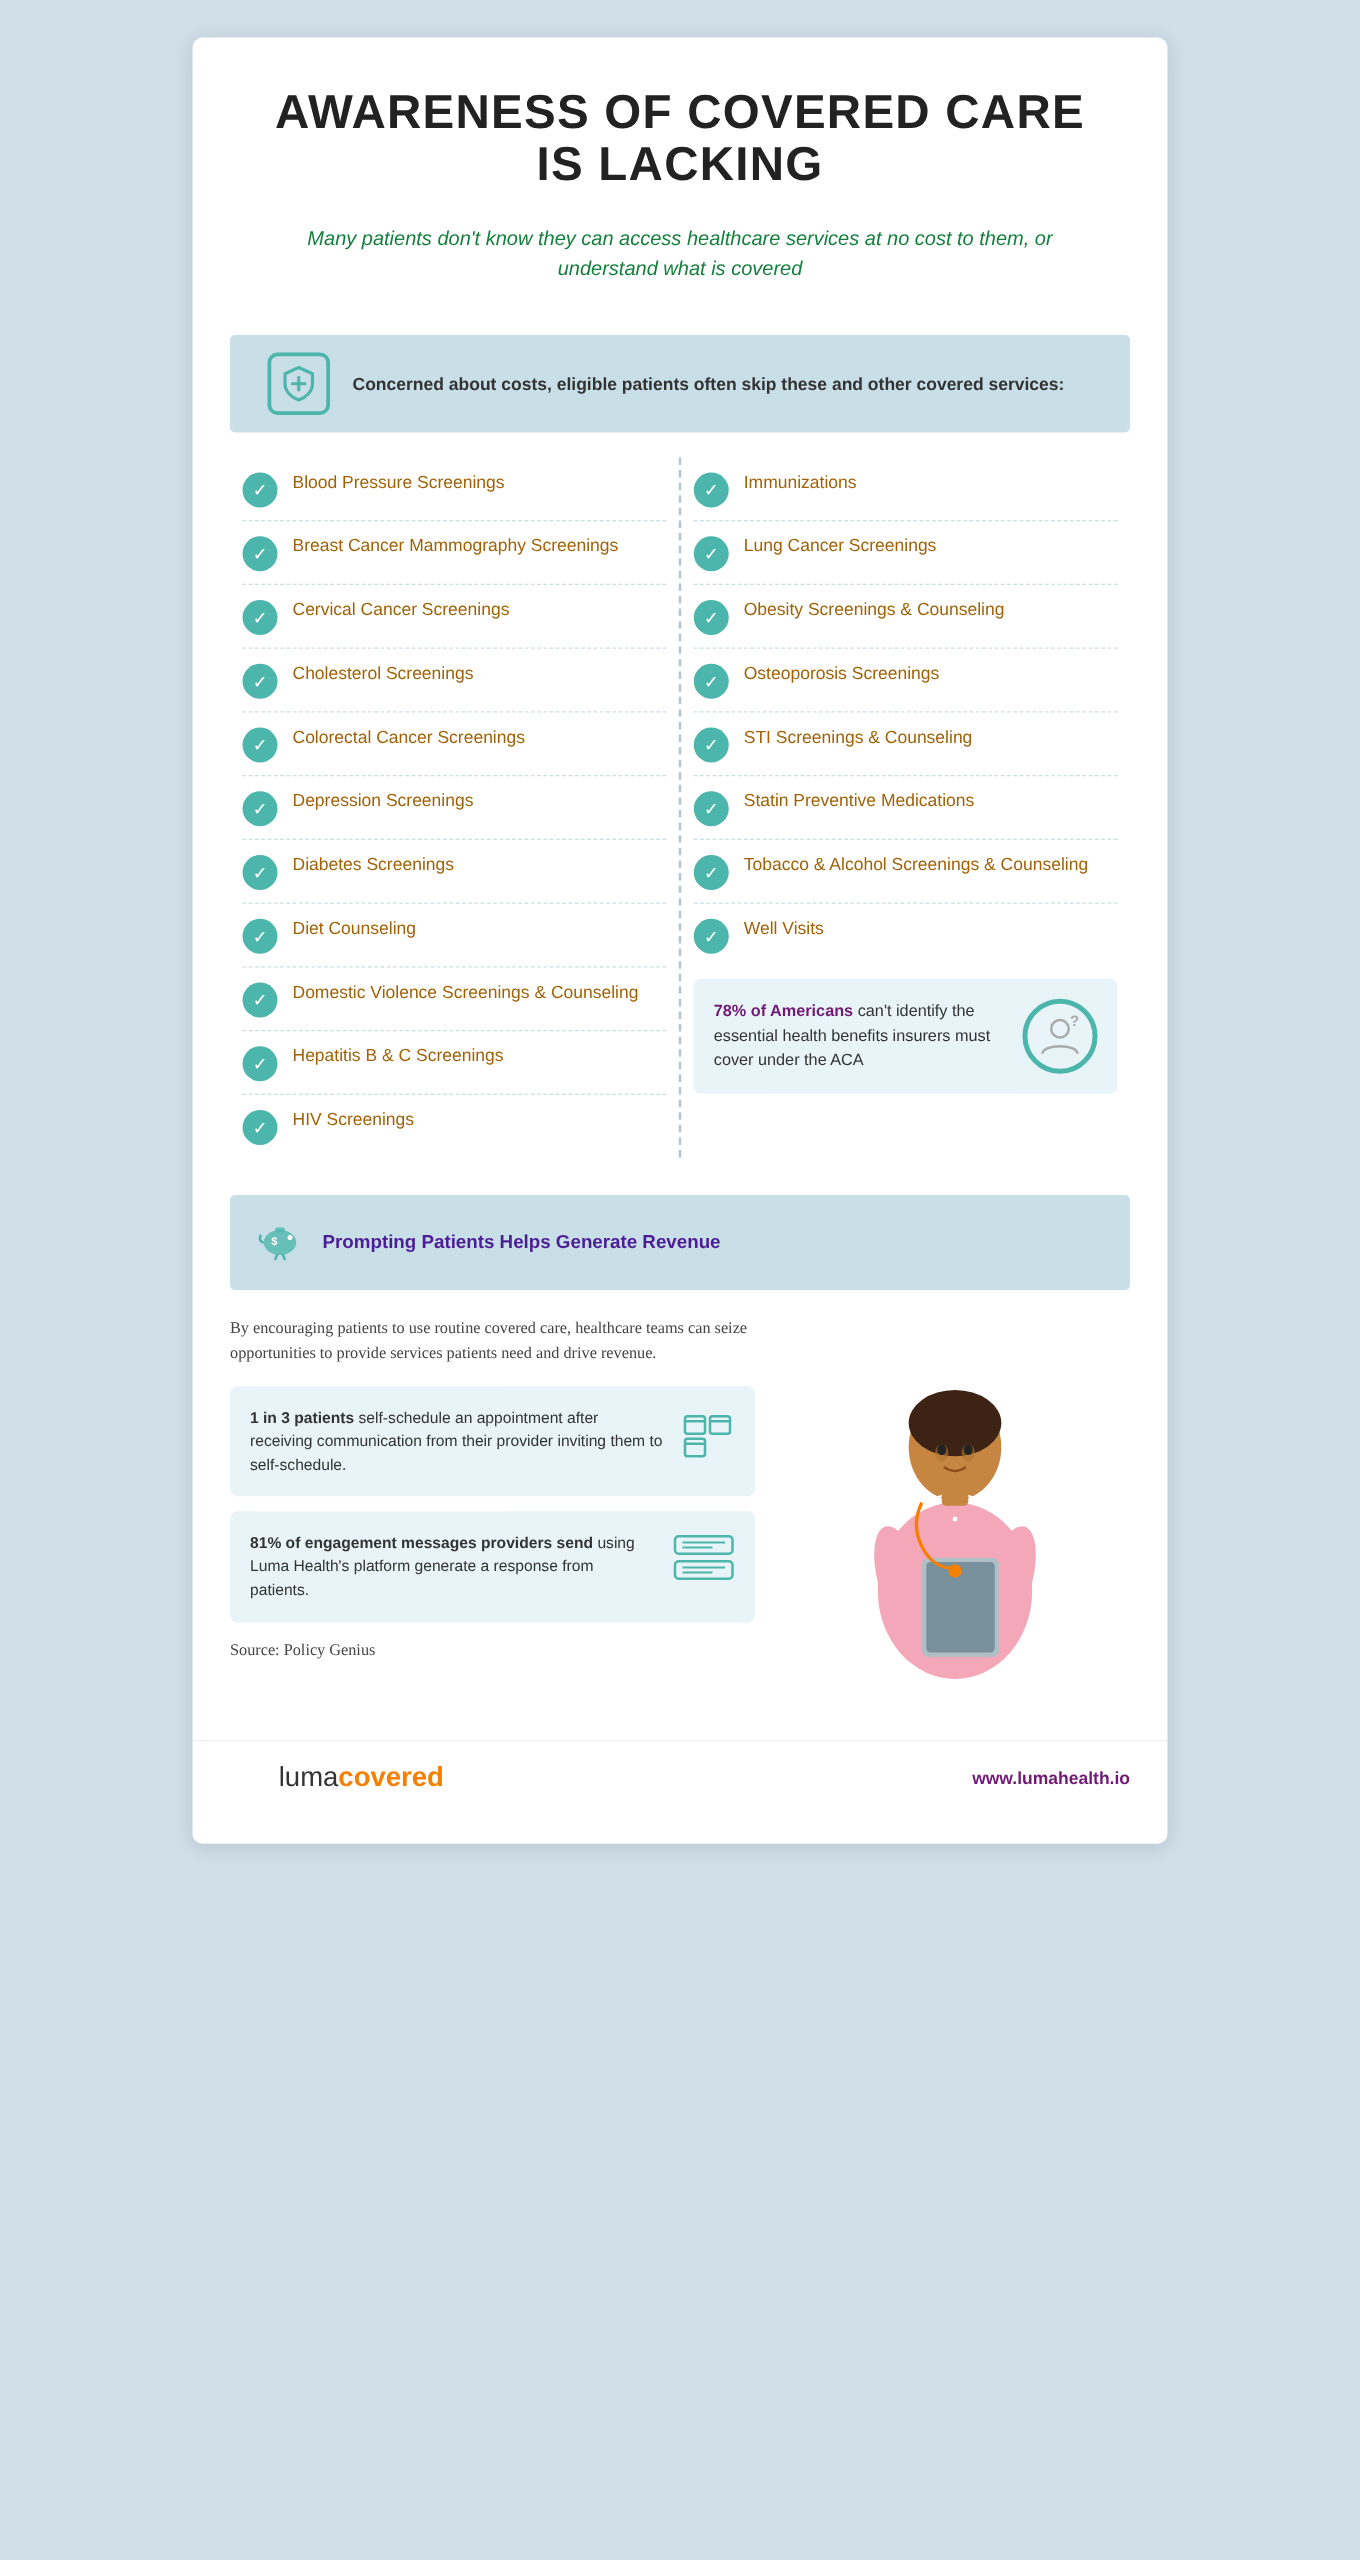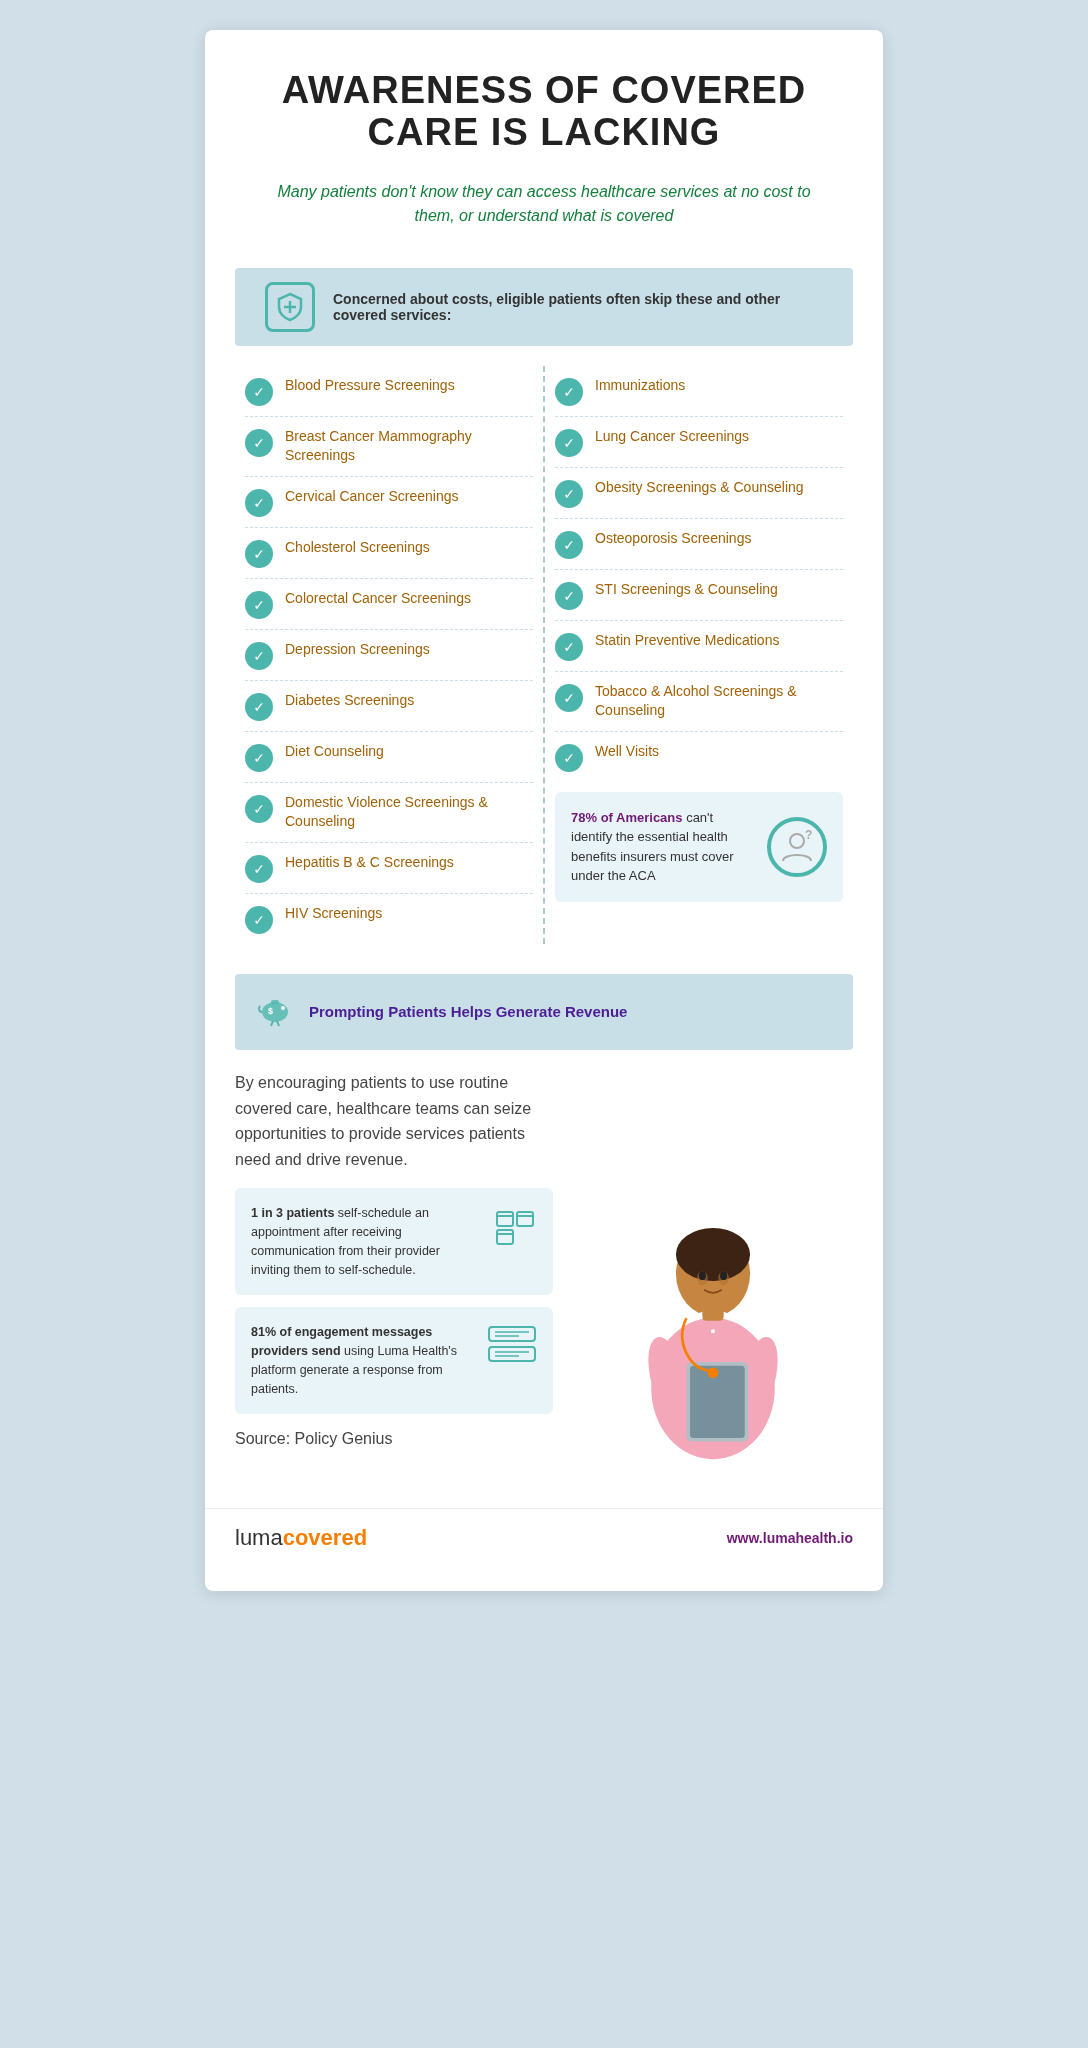--- a/index.html
+++ b/index.html
@@ -5,21 +5,21 @@
     * { box-sizing: border-box; margin: 0; padding: 0; }
     body {
       background: #d0dfe8;
       font-family: 'Arial', sans-serif;
       display: flex;
       justify-content: center;
       padding: 30px 20px;
     }
     .card {
       background: #fff;
-      width: 678px;
+      width: 780px;
       border-radius: 8px;
       overflow: hidden;
       box-shadow: 0 2px 16px rgba(0,0,0,0.12);
       padding-bottom: 40px;
     }
     
     .header {
       text-align: center;
       padding: 40px 60px 20px;
     }
@@ -163,24 +163,25 @@
       color: #4c1d95;
     }
     .section2-body {
       display: flex;
       gap: 20px;
     }
     .section2-left {
       flex: 1;
     }
     .section2-left > p {
-      font-size: 16px;
+      font-size: 13px;
       color: #444;
       line-height: 1.6;
       margin-bottom: 16px;
+      font-family: Liberation Serif, serif;
     }
     .info-card {
       background: #e8f4f8;
       border-radius: 6px;
       padding: 16px;
       margin-bottom: 12px;
       display: flex;
       align-items: flex-start;
       gap: 14px;
     }
@@ -446,17 +447,17 @@
           <line x1="130" y1="183" x2="130" y2="187" stroke="white" stroke-width="3"></line>
 
           <rect x="118" y="155" width="24" height="18" rx="4" fill="#c68642"></rect>
         </svg>
       </div>
     </div>
   </div>
 
   <div class="footer">
     <div class="logo">
-      <span style="color:#333;font-weight:400;">luma</span><span style="color:#f77f00;font-weight:900;">covered</span>
+      <span style="color:#333;font-weight:400;margin-left:39px;">luma</span><span style="color:#f77f00;font-weight:900;">covered</span>
     </div>
     <div class="footer-url">www.lumahealth.io</div>
   </div>
 </div>
 
 </body></html>

